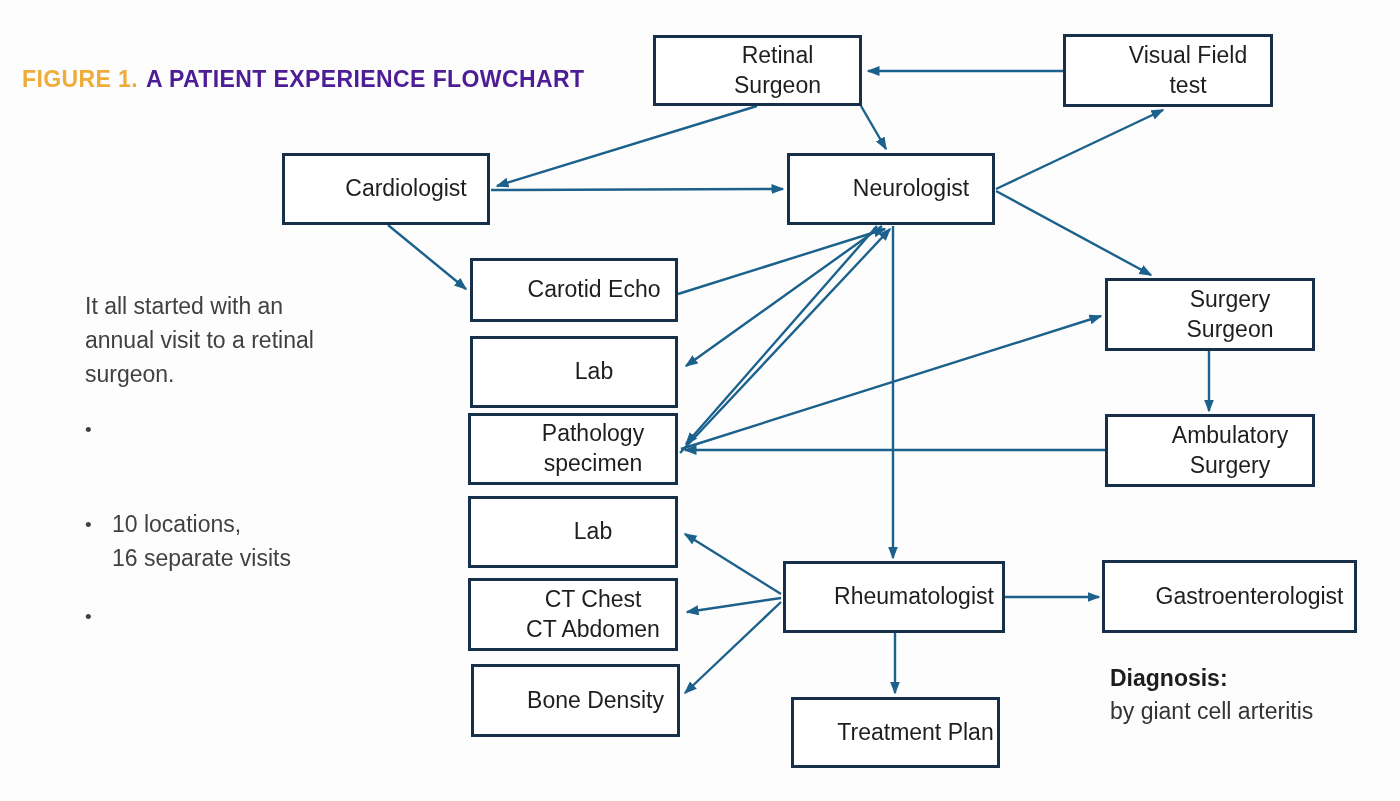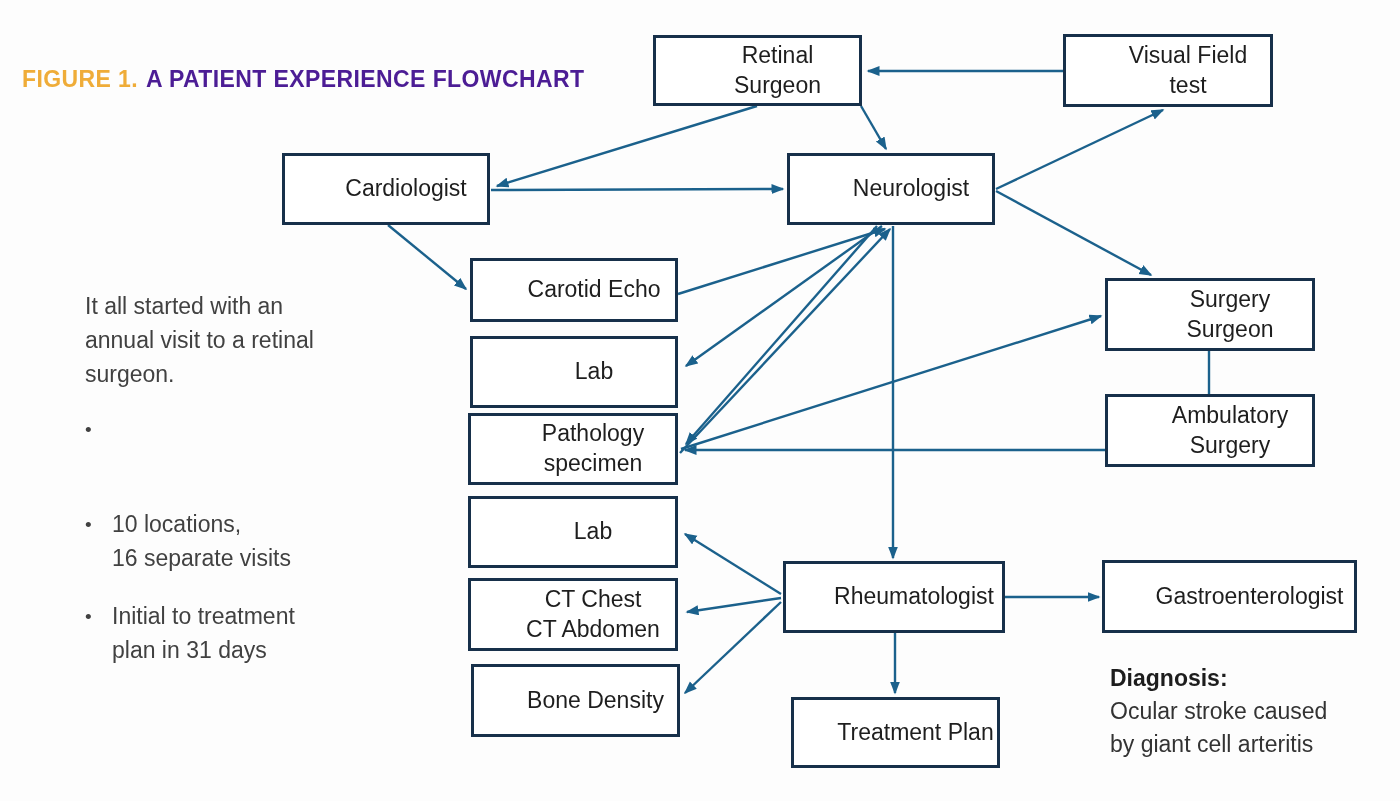--- a/index.html
+++ b/index.html
@@ -100,21 +100,21 @@
         <span>CT Chest</span>
         <span>CT Abdomen</span>
       </div>
       <div class="node" style="left: 471px; top: 664px; width: 209px; height: 73px;">
         <span>Bone Density</span>
       </div>
       <div class="node" style="left: 1105px; top: 278px; width: 210px; height: 73px;">
         <span>Surgery</span>
         <span>Surgeon</span>
       </div>
-      <div class="node" style="left: 1105px; top: 394px; width: 210px; height: 73px; justify-content: center;">
+      <div class="node" style="left: 1105px; top: 414px; width: 210px; height: 73px; justify-content: center;">
         <span>Ambulatory</span>
         <span>Surgery</span>
       </div>
       <div class="node" style="left: 783px; top: 561px; width: 222px; height: 72px;">
         <span>Rheumatologist</span>
       </div>
       <div class="node" style="left: 1102px; top: 560px; width: 255px; height: 73px;">
         <span>Gastroenterologist</span>
       </div>
       <div class="node" style="left: 791px; top: 697px; width: 209px; height: 71px;">
@@ -135,25 +135,20 @@
   </div>
   <div class="bullet" style="top:507px;">
     <span class="dot">•</span>
     <span class="lines">
       <span>10 locations,</span>
       <span>16 separate visits</span>
     </span>
   </div>
   <div class="bullet" style="top:599px;">
     <span class="dot">•</span>
-    <span class="lines">
-      <span>Initial to treatment</span>
-      <span>plan in 31 days</span>
-    </span>
   </div>
 
   <div class="diagnosis">
     <span class="head">Diagnosis:</span>
-    <span>Ocular stroke caused</span>
     <span>by giant cell arteritis</span>
   </div>
 
 </div>
 
 </body></html>

